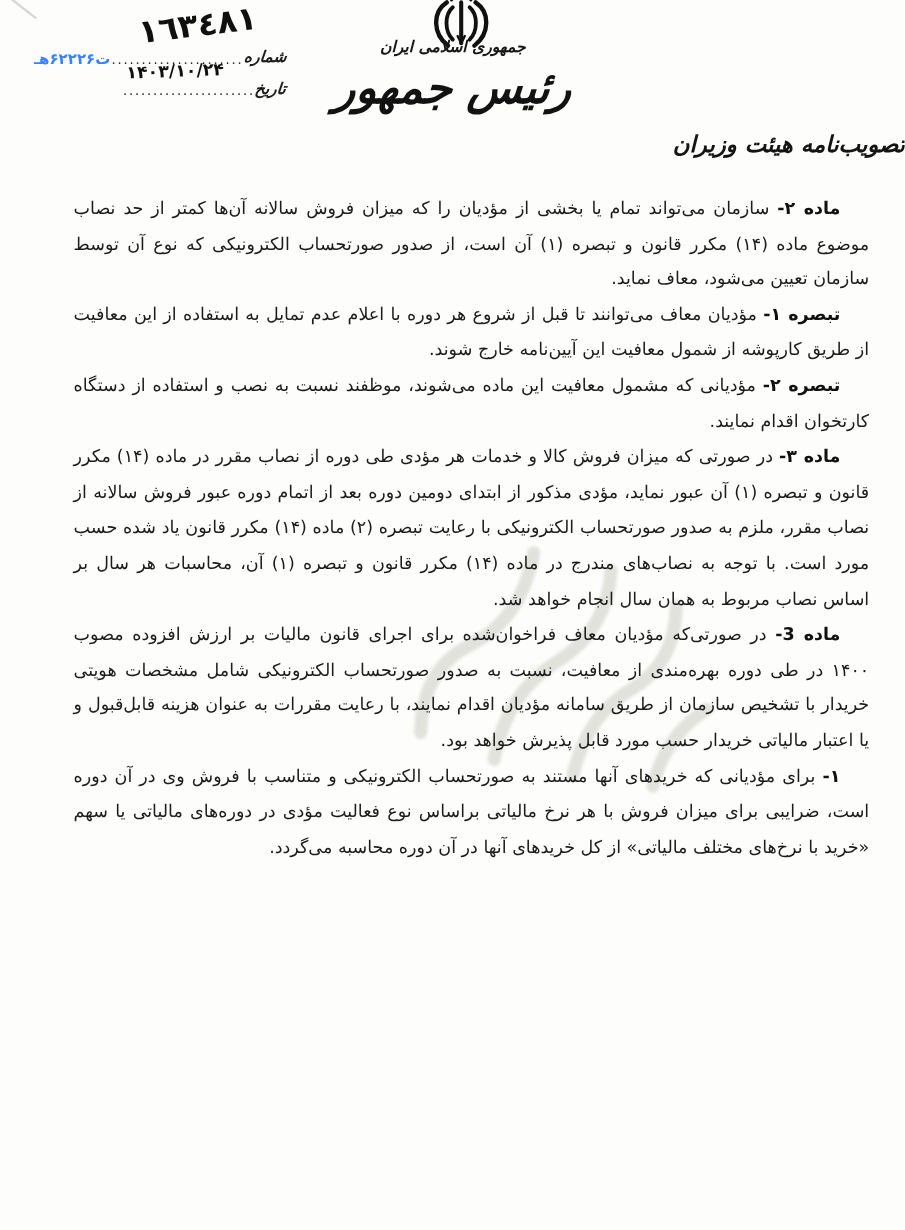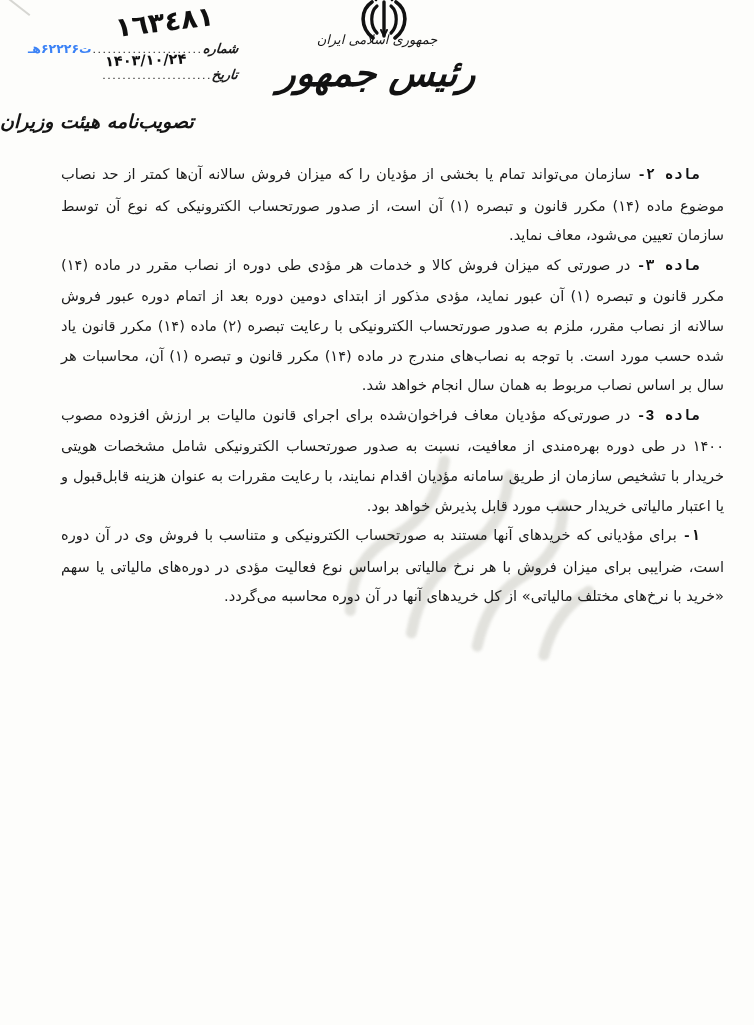--- a/index.html
+++ b/index.html
@@ -10,30 +10,30 @@
     overflow:hidden;
     direction:rtl;
     font-family:"DejaVu Sans",sans-serif;
     color:#1b1b1b;
   }
 
   
   .emblem{position:absolute;top:-6px;left:346px;width:76px;height:46px;}
   .country{
     position:absolute;top:32px;left:0;width:754px;text-align:center;
-    font-size:13px;font-weight:normal;font-style:italic;
+    font-size:13px;font-weight:bold;font-style:italic;
     letter-spacing:0.5px;color:#171717;
   }
   .head-title{
     position:absolute;top:52px;left:0;width:754px;text-align:center;
     font-size:37px;font-weight:bold;font-style:italic;color:#121212;
     transform:skewX(-4deg);
   }
   .head-subtitle{
-    position:absolute;top:110px;left:0;width:754px;text-align:left;
+    position:absolute;top:110px;left:0;width:754px;text-align:right;
     font-size:19px;font-weight:bold;font-style:italic;color:#141414;
   }
 
   
   .meta{position:absolute;left:2px;top:30px;width:240px;direction:rtl;font-size:12px;}
   .meta-row{position:relative;display:flex;align-items:flex-end;justify-content:flex-start;height:26px;white-space:nowrap;}
   .meta-label{
     font-weight:bold;font-style:italic;font-size:13px;color:#1c1c1c;
     transform:skewX(-6deg);padding-right:4px;
   }
@@ -60,21 +60,21 @@
   }
 
   
   .doc-body{
     position:absolute;top:159px;right:30px;width:663px;
     font-size:14.6px;line-height:29.6px;
     text-align:justify;text-justify:inter-word;
     color:#1b1b1b;
   }
   .doc-body p{margin:0;text-indent:24px;}
-  .lead{font-weight:bold;color:#111;font-family:Liberation Mono, monospace;}
+  .lead{font-weight:bold;color:#111;}
 </style>
 </head>
 <body>
 
 <div class="page">
 
   <div class="scratch"></div>
 
   <div class="emblem">
     <svg viewBox="0 0 76 46" width="76" height="46">
@@ -118,18 +118,20 @@
         <path d="M28 150 q42 -32 84 -12 t92 -6"></path>
         <path d="M48 212 q50 -26 96 -9 t88 -11"></path>
         <path d="M78 272 q46 -22 86 -6 t78 -13"></path>
         <path d="M112 330 q40 -18 78 -4"></path>
       </g>
     </svg>
   </div>
 
   <div class="doc-body">
     <p><span class="lead">ماده ۲-</span><span> سازمان می‌تواند تمام یا بخشی از مؤدیان را که میزان فروش سالانه آن‌ها کمتر از حد نصاب موضوع ماده (۱۴) مکرر قانون و تبصره (۱) آن است، از صدور صورتحساب الکترونیکی که نوع آن توسط سازمان تعیین می‌شود، معاف نماید.</span></p>
+    <p><span class="lead">تبصره ۱-</span><span> مؤدیان معاف می‌توانند تا قبل از شروع هر دوره با اعلام عدم تمایل به استفاده از این معافیت از طریق کارپوشه از شمول معافیت این آیین‌نامه خارج شوند.</span></p>
+    <p><span class="lead">تبصره ۲-</span><span> مؤدیانی که مشمول معافیت این ماده می‌شوند، موظفند نسبت به نصب و استفاده از دستگاه کارتخوان اقدام نمایند.</span></p>
     <p><span class="lead">ماده ۳-</span><span> در صورتی که میزان فروش کالا و خدمات هر مؤدی طی دوره از نصاب مقرر در ماده (۱۴) مکرر قانون و تبصره (۱) آن عبور نماید، مؤدی مذکور از ابتدای دومین دوره بعد از اتمام دوره عبور فروش سالانه از نصاب مقرر، ملزم به صدور صورتحساب الکترونیکی با رعایت تبصره (۲) ماده (۱۴) مکرر قانون یاد شده حسب مورد است. با توجه به نصاب‌های مندرج در ماده (۱۴) مکرر قانون و تبصره (۱) آن، محاسبات هر سال بر اساس نصاب مربوط به همان سال انجام خواهد شد.</span></p>
     <p><span class="lead">ماده 3-</span><span> در صورتی‌که مؤدیان معاف فراخوان‌شده برای اجرای قانون مالیات بر ارزش افزوده مصوب ۱۴۰۰ در طی دوره بهره‌مندی از معافیت، نسبت به صدور صورتحساب الکترونیکی شامل مشخصات هویتی خریدار با تشخیص سازمان از طریق سامانه مؤدیان اقدام نمایند، با رعایت مقررات به عنوان هزینه قابل‌قبول و یا اعتبار مالیاتی خریدار حسب مورد قابل پذیرش خواهد بود.</span></p>
     <p><span class="lead">۱-</span><span> برای مؤدیانی که خریدهای آنها مستند به صورتحساب الکترونیکی و متناسب با فروش وی در آن دوره است، ضرایبی برای میزان فروش با هر نرخ مالیاتی براساس نوع فعالیت مؤدی در دوره‌های مالیاتی یا سهم «خرید با نرخ‌های مختلف مالیاتی» از کل خریدهای آنها در آن دوره محاسبه می‌گردد.</span></p>
   </div>
 
 </div>
 
 </body></html>

